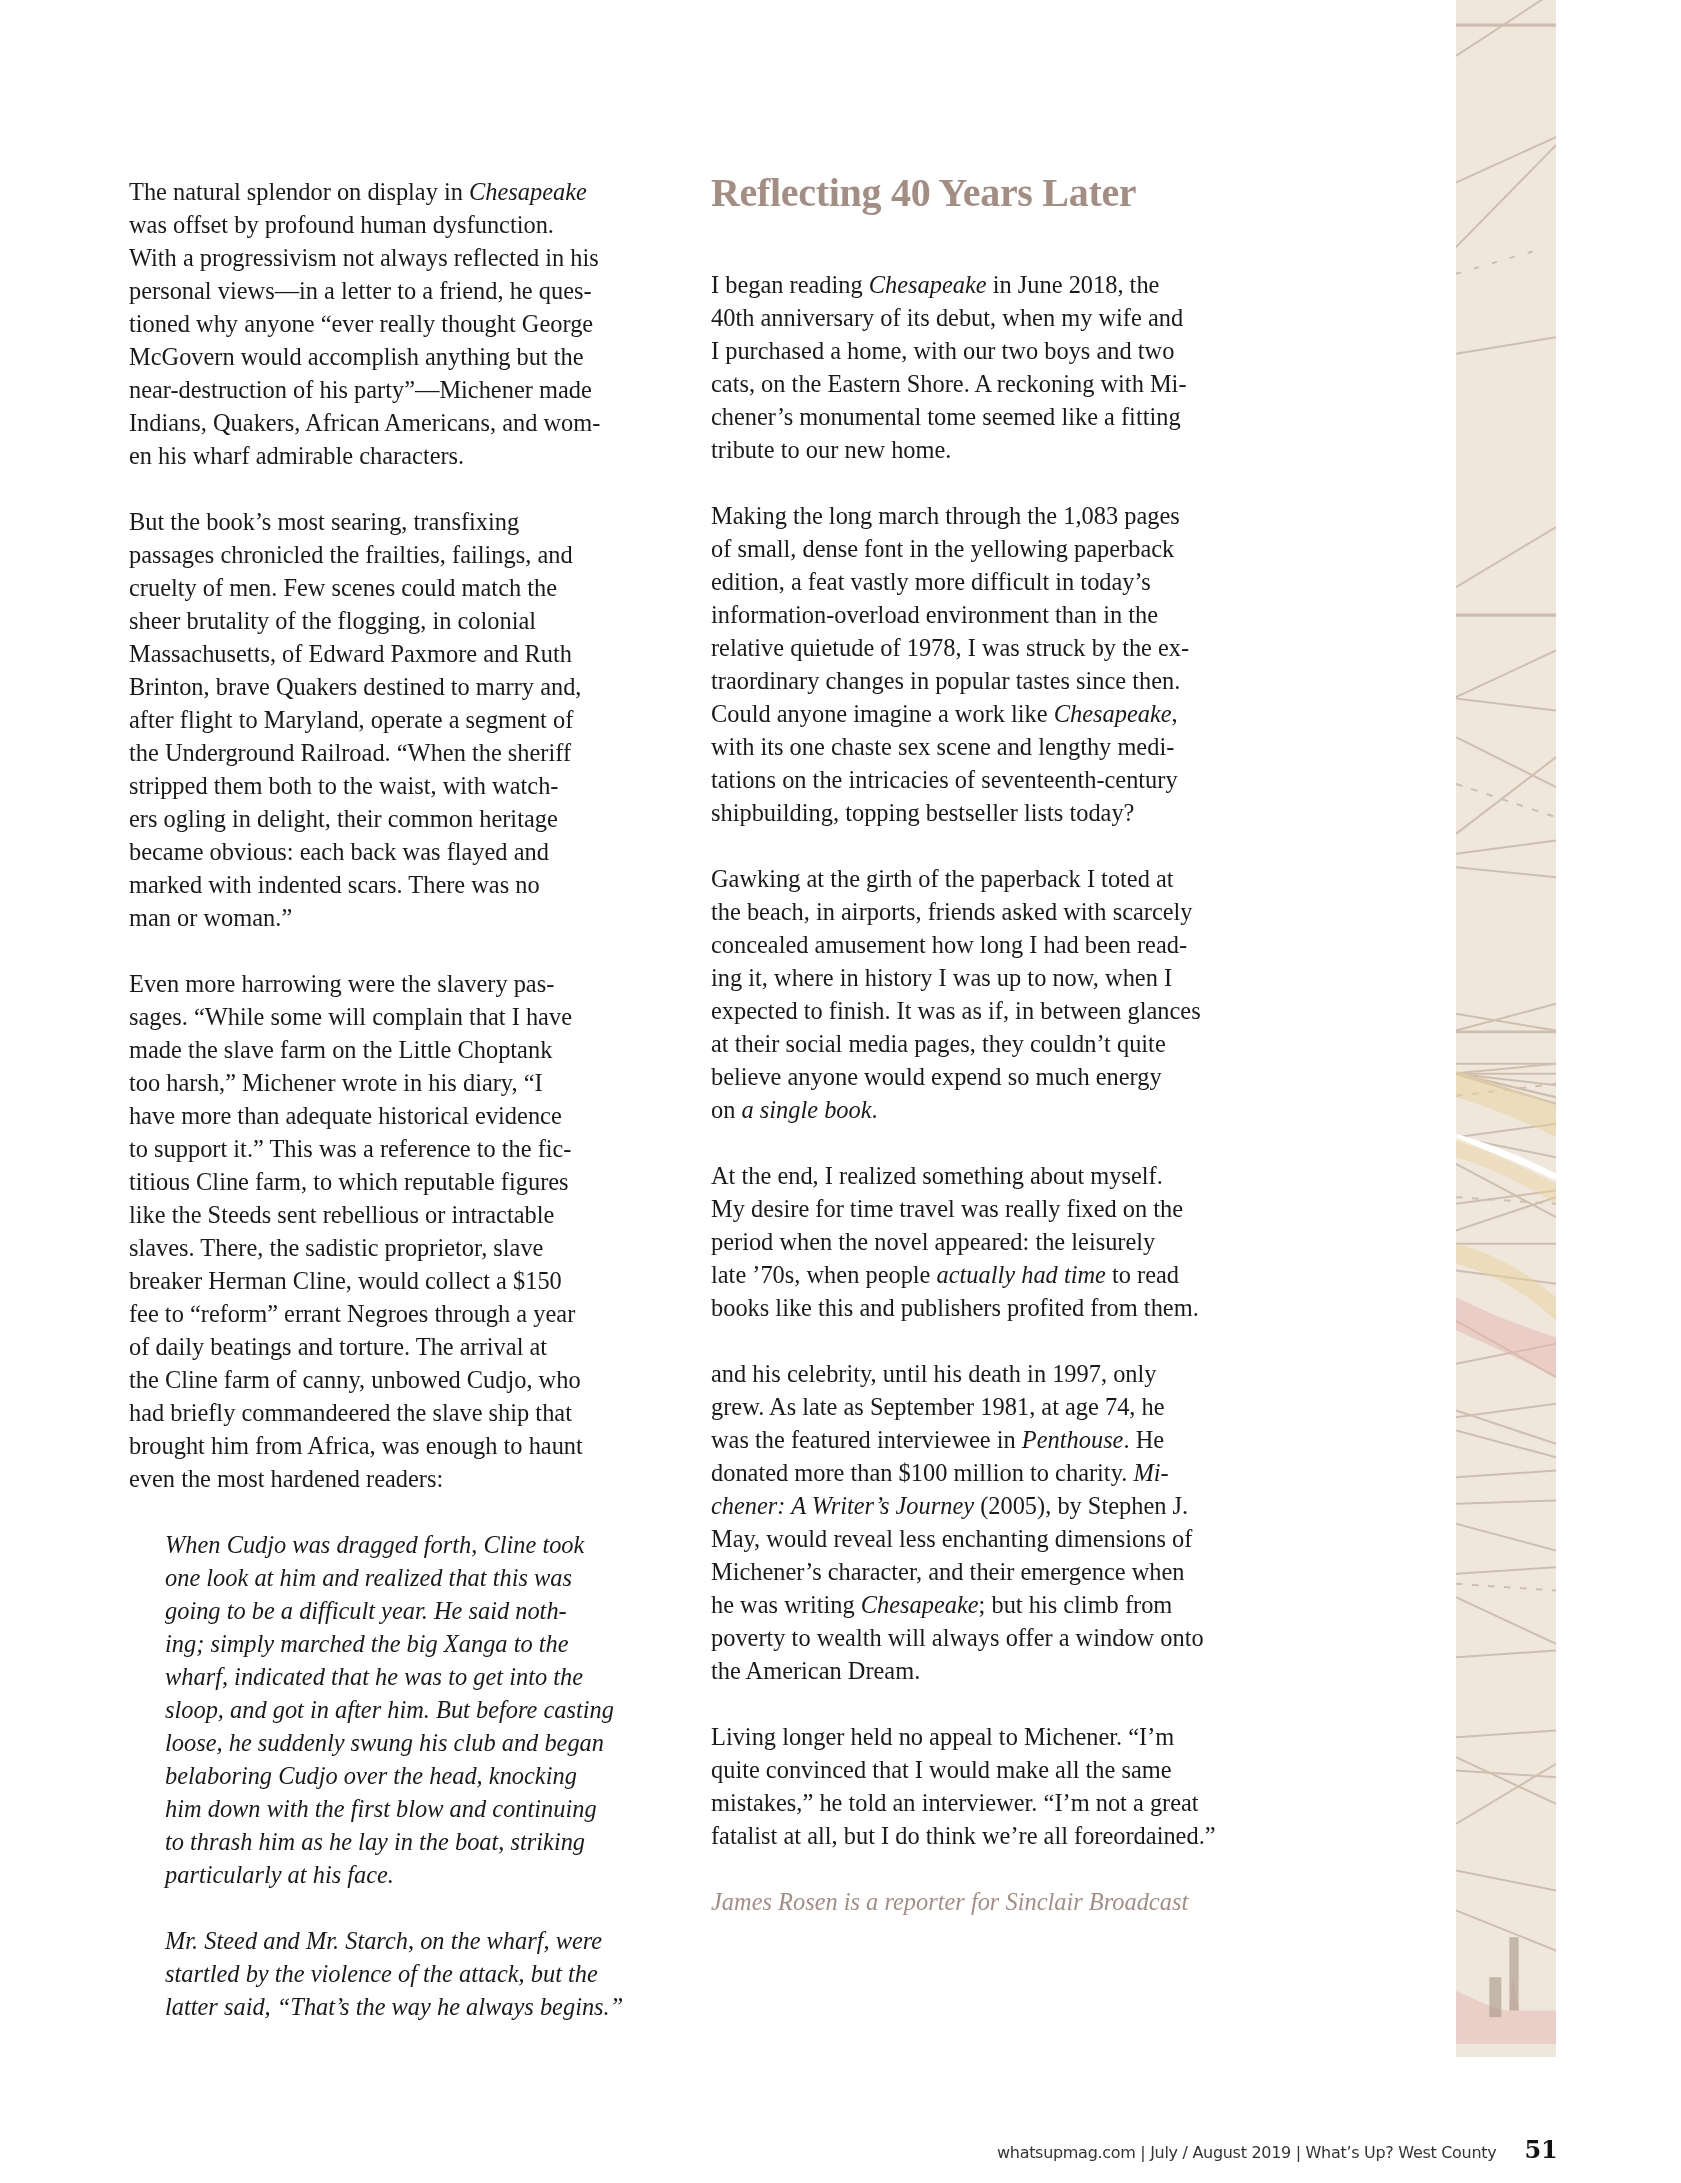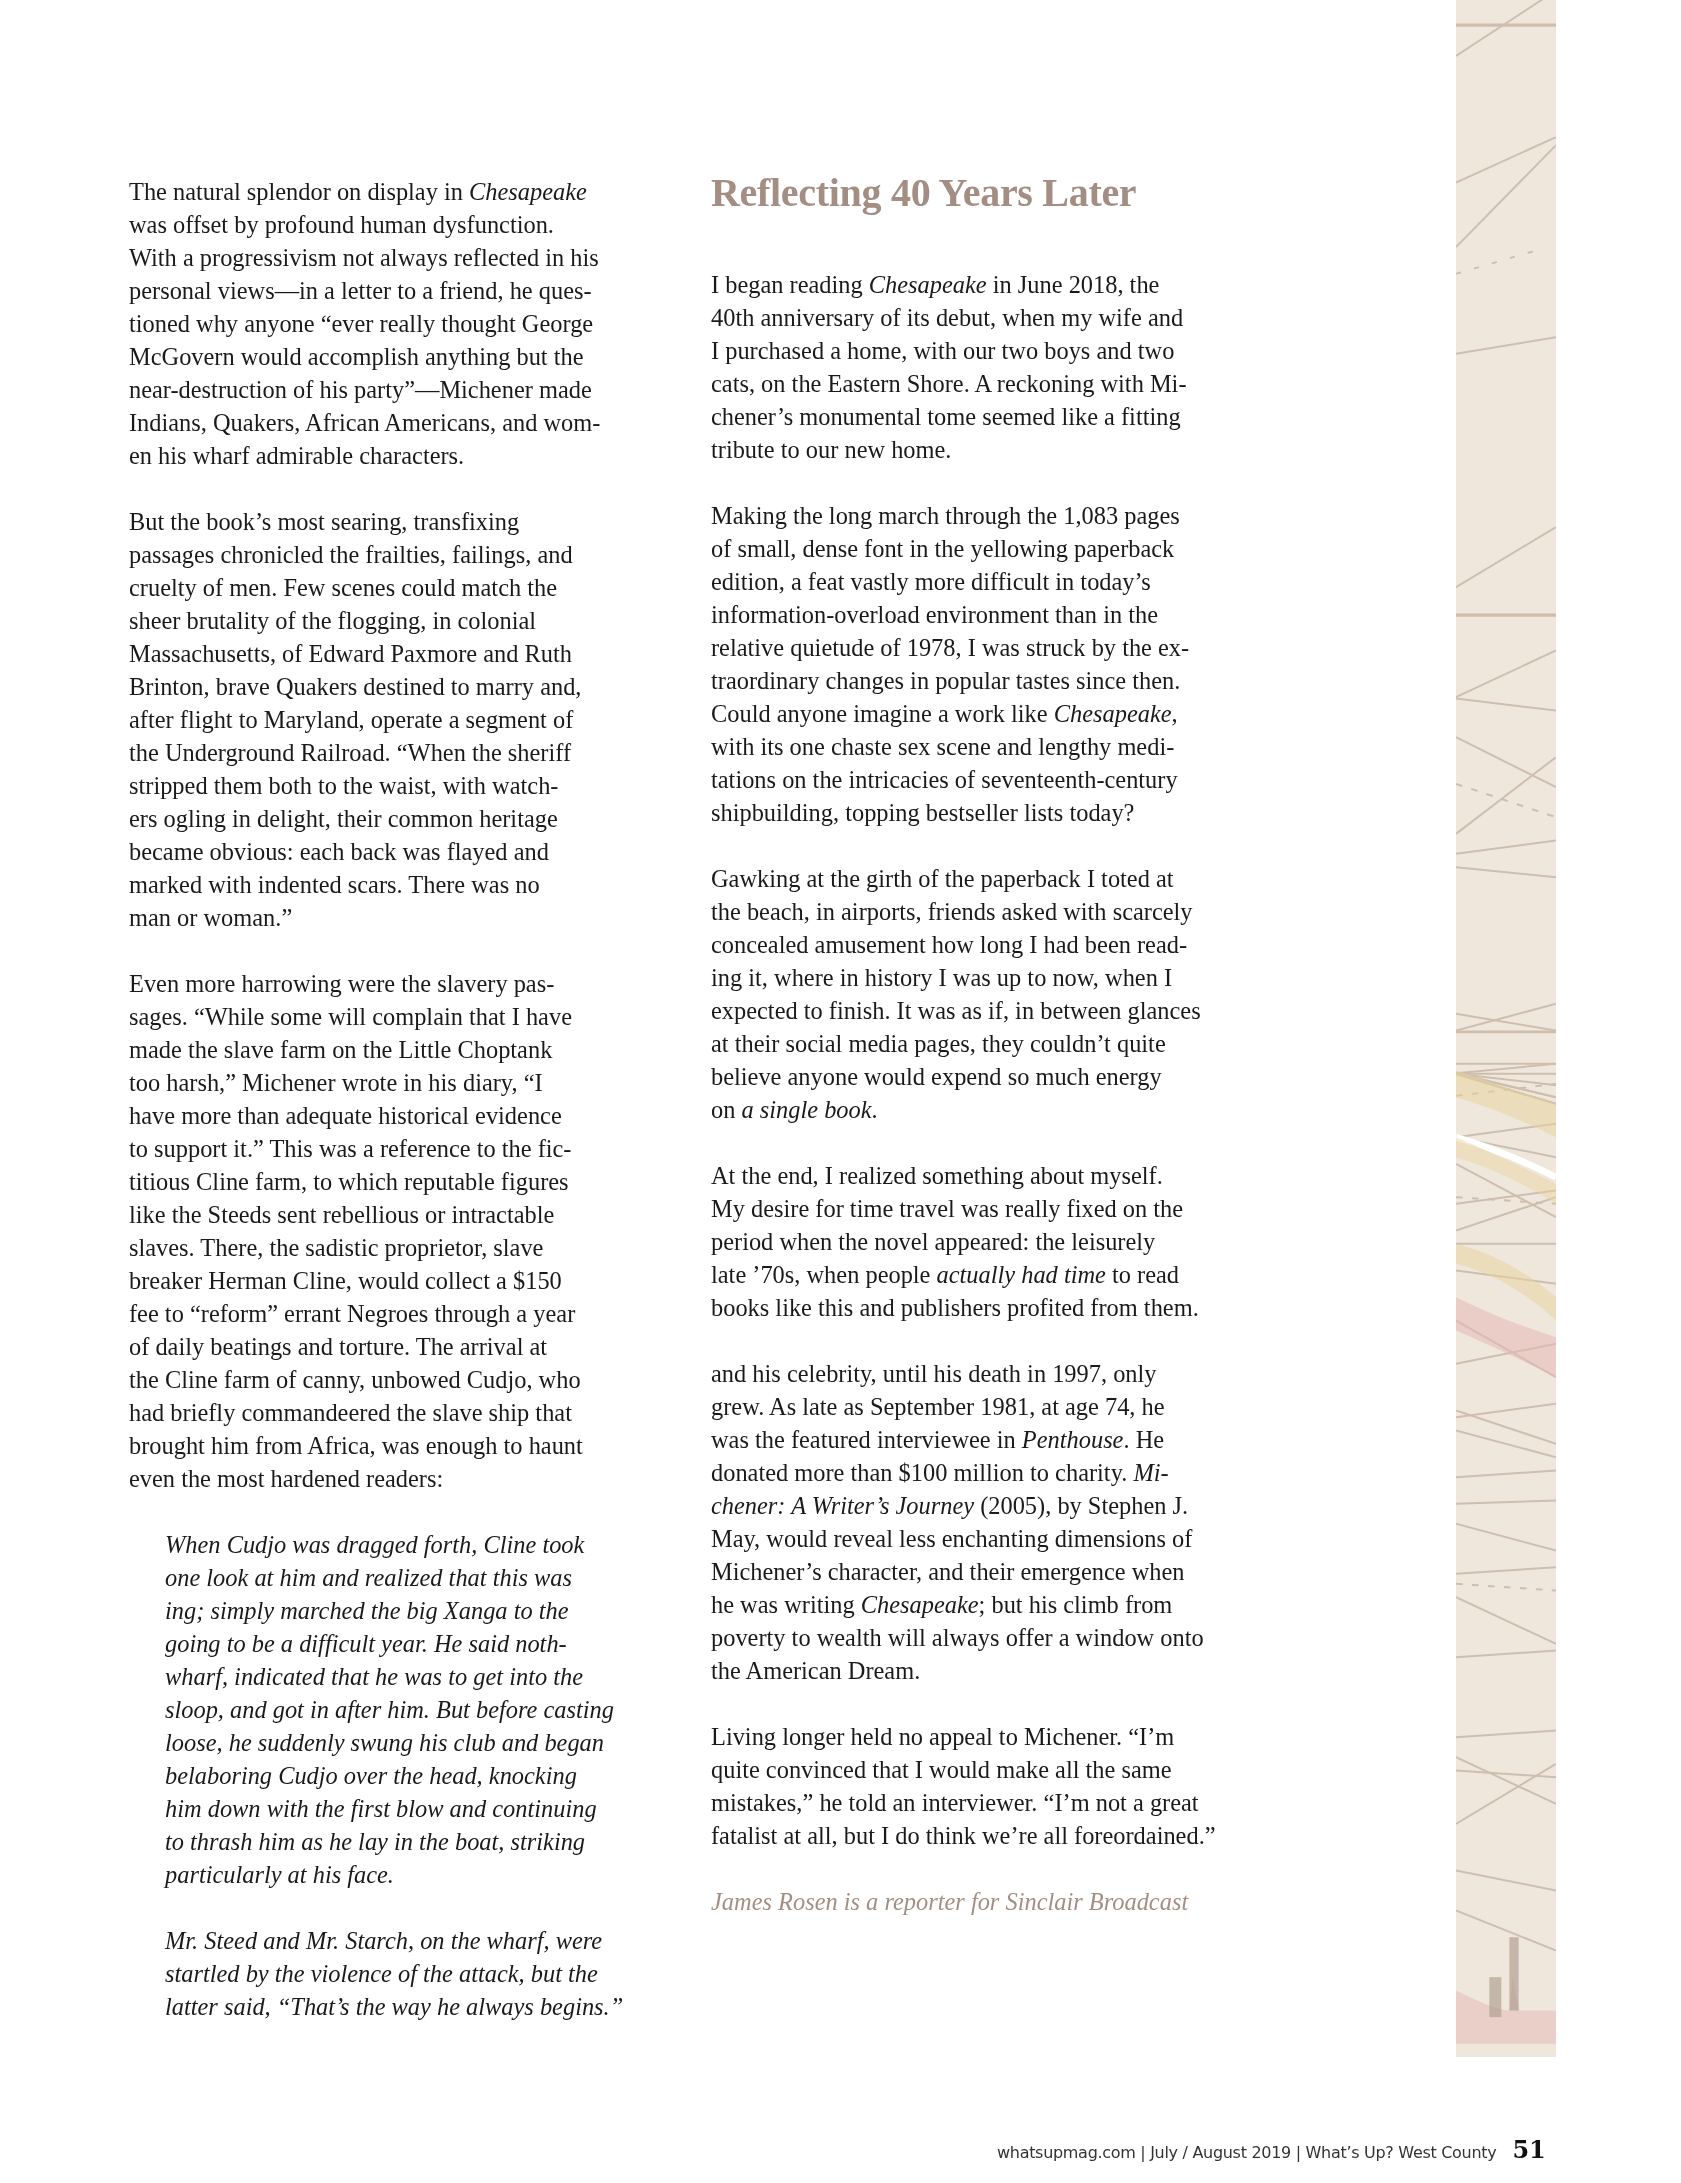--- a/index.html
+++ b/index.html
@@ -11,21 +11,21 @@
   .para.last { margin-bottom: 0; }
   .line { display: block; white-space: nowrap; }
   .ital { font-style: italic; }
   .quote .line { font-style: italic; margin-left: 36px; }
   .heading { font-family: "Liberation Serif", "DejaVu Serif", serif; font-weight: bold; color: #a48e84; font-size: 40px; line-height: 47px; margin: 0 0 52px 0; letter-spacing: -0.3px; }
   .bio { color: #a48e84; font-style: italic; }
   .map-strip { position: absolute; left: 1456px; top: 0; width: 100px; height: 2057px; background: #efe7dc; overflow: hidden; }
   .map-strip svg { position: absolute; left: 0; top: 0; }
   .footer { position: absolute; left: 997px; top: 2135px; width: 562px; height: 33px; display: flex; align-items: baseline; justify-content: flex-start; }
   .footer-text { font-family: "DejaVu Sans", "Liberation Sans", sans-serif; font-size: 16px; color: #333; letter-spacing: -0.3px; }
-  .page-num { font-family: "DejaVu Serif", "Liberation Serif", serif; font-weight: bold; font-size: 24px; color: #111; margin-left: 16px; }
+  .page-num { font-family: "DejaVu Serif", "Liberation Serif", serif; font-weight: bold; font-size: 24px; color: #111; margin-left: 28px; }
 </style>
 </head>
 <body>
 
 <div class="col col-left" id="left-col">
     <div class="para">
       <span class="line"><span>The natural splendor on display in </span><span class="ital">Chesapeake</span><span></span></span>
       <span class="line"><span>was offset by profound human dysfunction.</span></span>
       <span class="line"><span>With a progressivism not always reflected in his</span></span>
       <span class="line"><span>personal views—in a letter to a friend, he ques-</span></span>
@@ -64,22 +64,22 @@
       <span class="line"><span>fee to “reform” errant Negroes through a year</span></span>
       <span class="line"><span>of daily beatings and torture. The arrival at</span></span>
       <span class="line"><span>the Cline farm of canny, unbowed Cudjo, who</span></span>
       <span class="line"><span>had briefly commandeered the slave ship that</span></span>
       <span class="line"><span>brought him from Africa, was enough to haunt</span></span>
       <span class="line"><span>even the most hardened readers:</span></span>
     </div>
     <div class="para quote">
       <span class="line">When Cudjo was dragged forth, Cline took</span>
       <span class="line">one look at him and realized that this was</span>
+      <span class="line">going to be a difficult year. He said noth-</span>
       <span class="line">ing; simply marched the big Xanga to the</span>
-      <span class="line">going to be a difficult year. He said noth-</span>
       <span class="line">wharf, indicated that he was to get into the</span>
       <span class="line">sloop, and got in after him. But before casting</span>
       <span class="line">loose, he suddenly swung his club and began</span>
       <span class="line">belaboring Cudjo over the head, knocking</span>
       <span class="line">him down with the first blow and continuing</span>
       <span class="line">to thrash him as he lay in the boat, striking</span>
       <span class="line">particularly at his face.</span>
     </div>
     <div class="para quote last">
       <span class="line">Mr. Steed and Mr. Starch, on the wharf, were</span>

